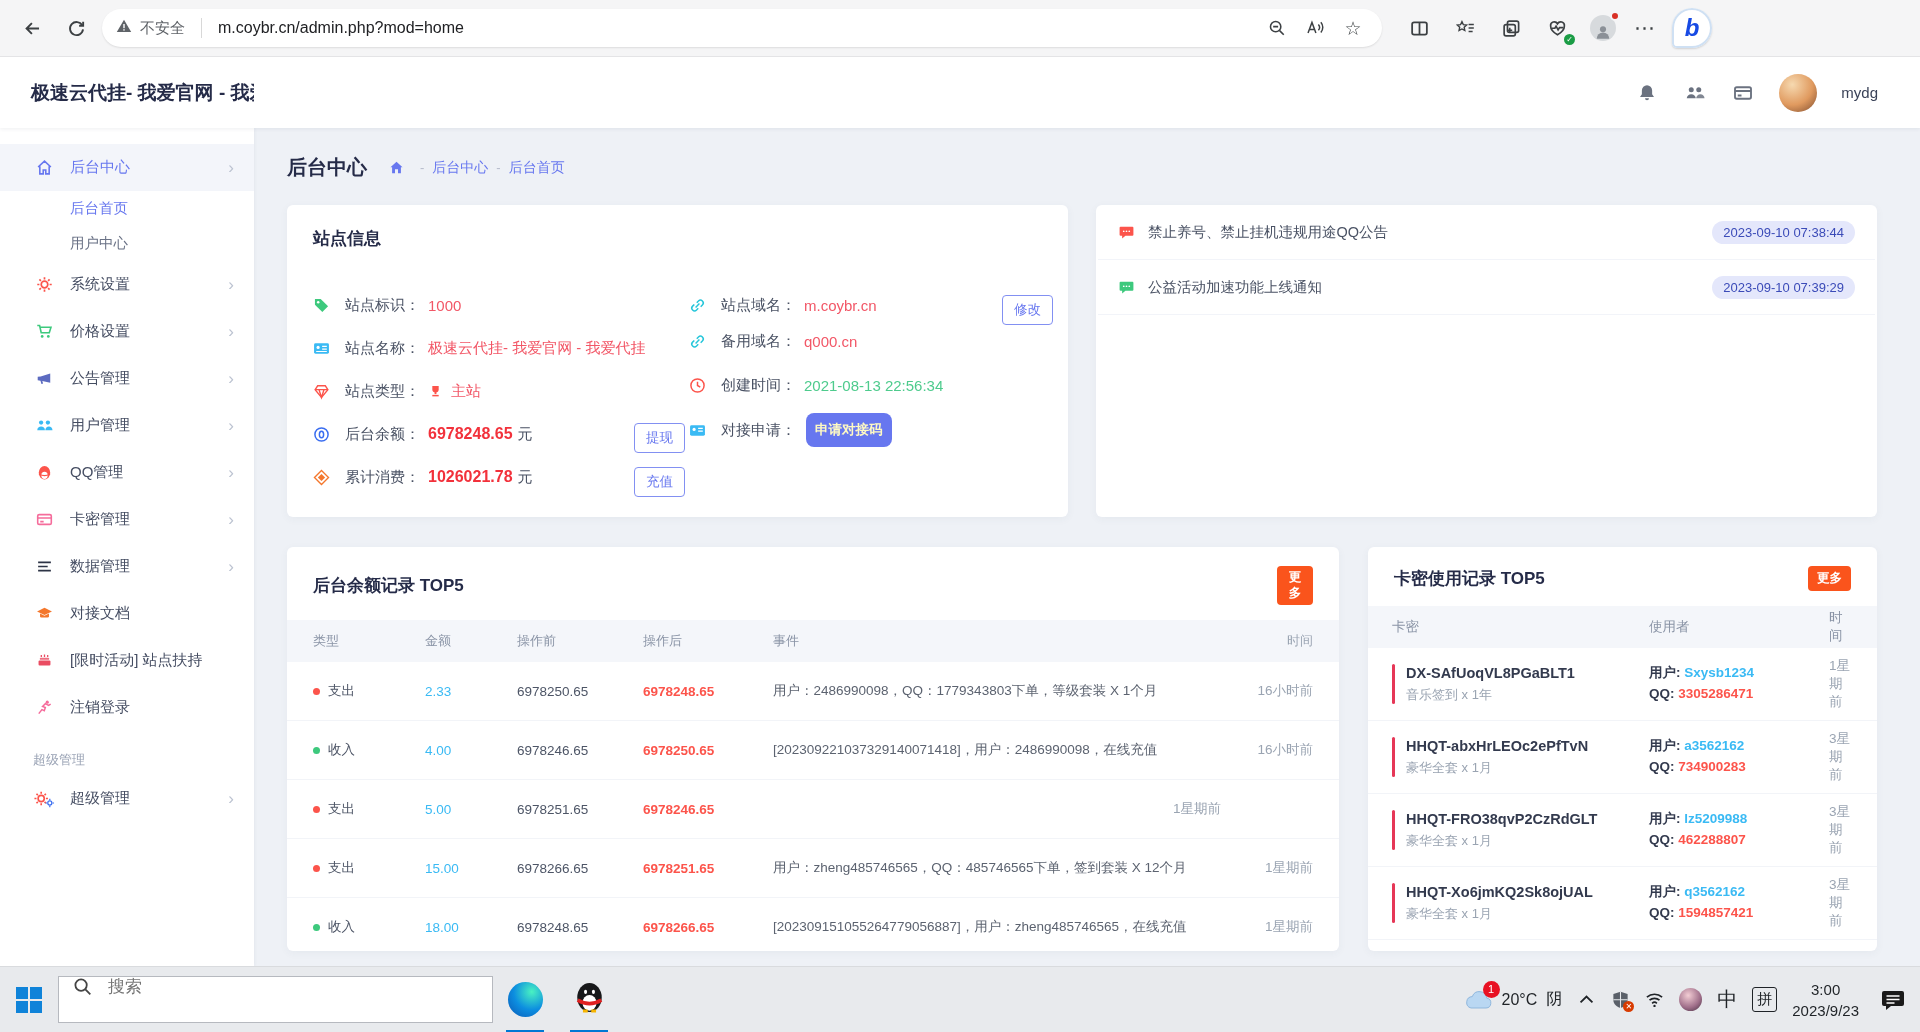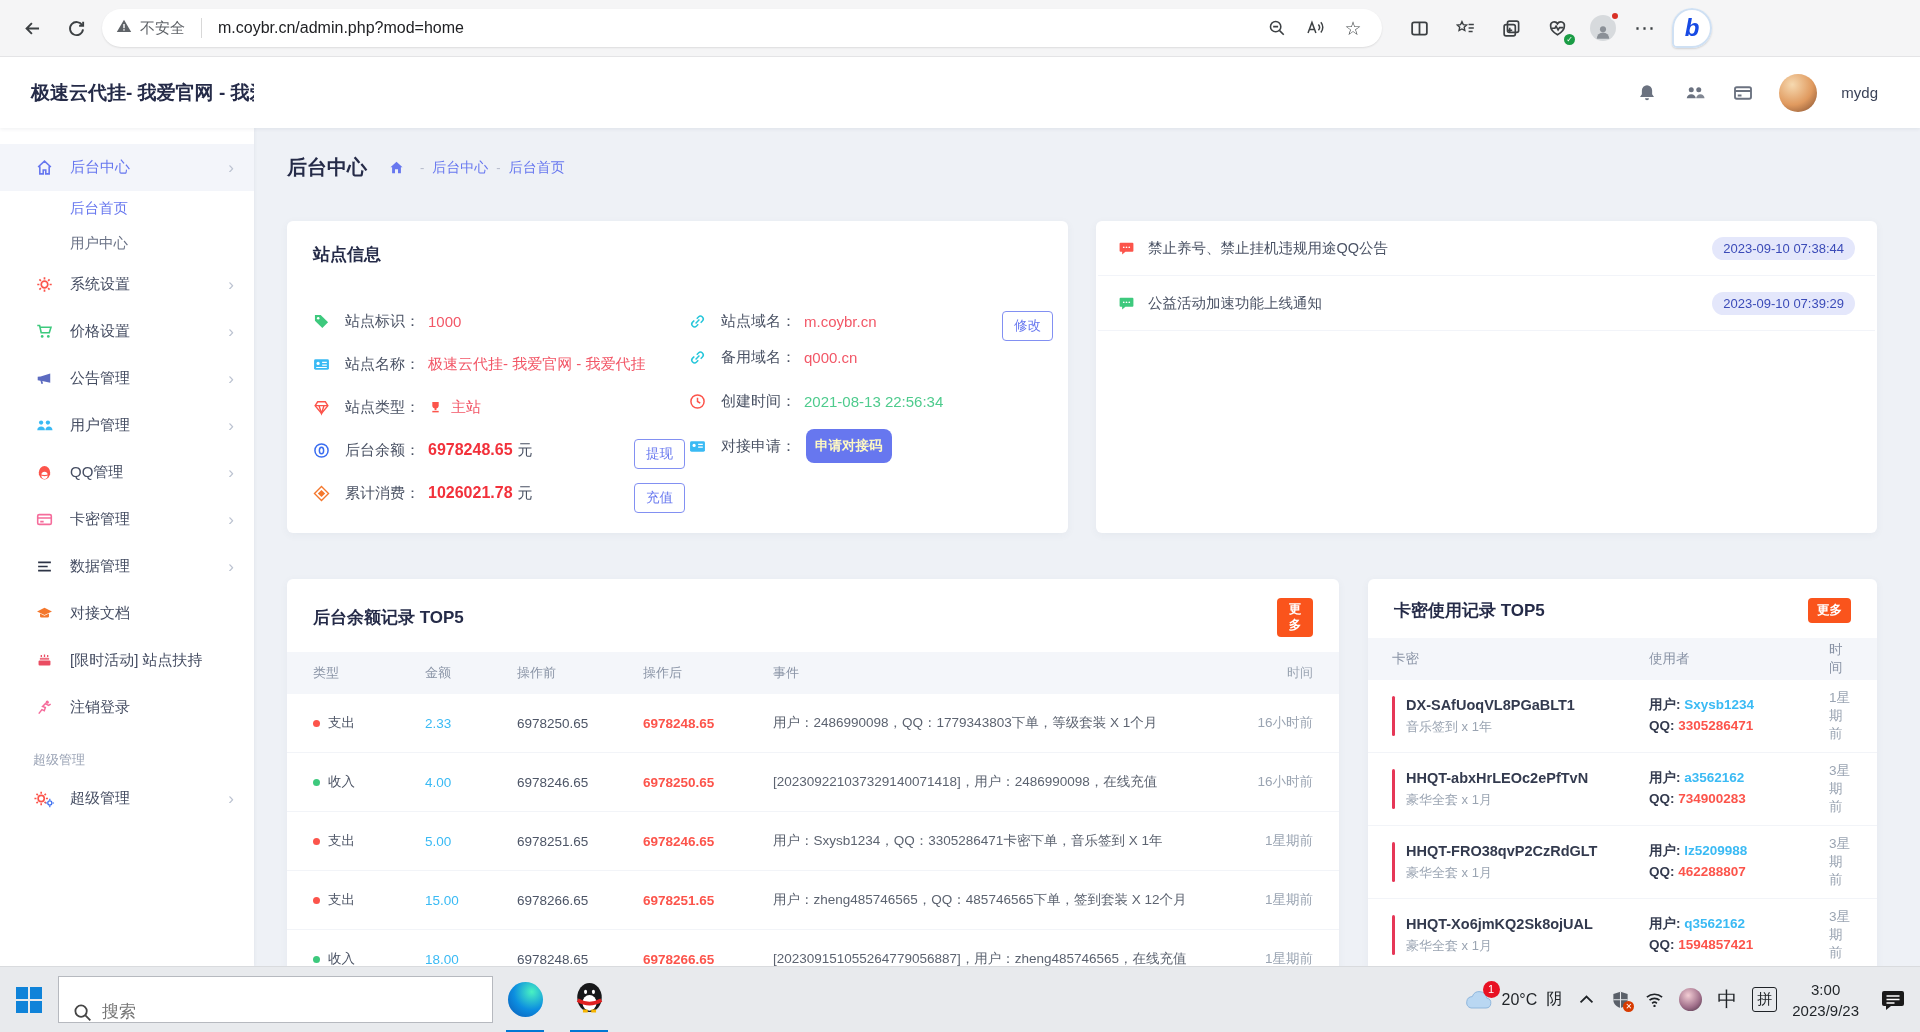--- a/index.html
+++ b/index.html
@@ -58,21 +58,21 @@
 
   
   .main { flex:1; padding:18px 43px 0 33px; overflow:hidden; }
   .breadcrumb { display:flex; align-items:center; margin:8px 0 24px; }
   .bc-title { font-size:20px; font-weight:bold; color:#252b48; margin-right:22px; }
   .bc-home { display:flex; align-items:center; color:#6777ef; margin-right:8px; }
   .bc-home svg { width:15px; height:15px; }
   .bc-sep { color:#b6bccb; font-size:13px; margin:0 8px; }
   .bc-link { color:#6777ef; font-size:14px; cursor:pointer; }
 
-  .card { background:#fff; border-radius:6px; box-shadow:0 2px 8px rgba(60,70,100,.05);margin-top:16px; }
+  .card { background:#fff; border-radius:6px; box-shadow:0 2px 8px rgba(60,70,100,.05); }
   .row1 { display:flex; gap:28px; margin-bottom:30px; }
   .row2 { display:flex; gap:29px; }
 
   
   .site-card { width:781px; height:312px; padding:22px 26px; position:relative; }
   .card-title { font-size:17px; font-weight:bold; color:#252b48; }
   .si-left { position:absolute; left:26px; top:88px; display:flex; flex-direction:column; }
   .si-row { display:flex; align-items:center; font-size:15px; color:#4a5264; height:24px; margin-bottom:19px; }
   .si-ico { width:20px; margin-right:12px; display:flex; align-items:center; }
   .si-ico svg { width:17px; height:17px; }
@@ -127,21 +127,21 @@
   .u-label { color:#333a4e; font-weight:bold; }
   .u-val { color:#3abaf4; font-weight:bold; }
   .q-val { color:#fc544b; font-weight:bold; }
   .u-time { color:#9aa4b2; font-size:13.5px; }
 
   
   .taskbar { height:66px; flex:none; background:#e8eaed; border-top:1px solid #d9dbde; display:flex; align-items:center; }
   .tb-start { width:58px; height:66px; display:flex; align-items:center; justify-content:center; cursor:pointer; }
   .win-logo { display:grid; grid-template-columns:12px 12px; gap:2px; }
   .win-logo i { width:12px; height:12px; background:#0f83d9; }
-  .tb-search { width:435px; height:47px; background:#fff; border:1px solid #b6b9bf; display:flex; align-items:flex-end; gap:10px; padding:0 14px; }
+  .tb-search { width:435px; height:47px; background:#fff; border:1px solid #b6b9bf; display:flex; align-items:flex-start; gap:16px; padding:0 14px; }
   .tb-search svg { width:19px; height:19px; color:#444; flex:none; }
   .tb-search input { border:none; outline:none; background:transparent; font-size:17px; color:#333; width:100%; font-family:inherit; }
   .tb-app { width:64px; height:66px; display:flex; align-items:center; justify-content:center; position:relative; cursor:pointer; }
   .tb-ind { position:absolute; bottom:0; left:13px; right:13px; height:3px; background:#0078d4; }
   .edge-ball { width:35px; height:35px; border-radius:50%; background:radial-gradient(circle at 68% 28%, #49f2c2, #0c8ee0 52%, #0a57b5); }
   .qq-ball svg { width:35px; height:35px; }
   .tray { margin-left:auto; display:flex; align-items:center; gap:15px; padding-right:10px; color:#1f2327; }
   .weather { display:flex; align-items:center; gap:9px; font-size:16px; cursor:pointer; }
   .cloud-wrap { position:relative; display:flex; }
   .cloud-wrap svg { width:30px; height:24px; }
@@ -587,21 +587,20 @@
               <span class="before">6978246.65</span>
               <span class="after">6978250.65</span>
               <span class="event">[202309221037329140071418]，用户：2486990098，在线充值</span>
               <span class="rtime">16小时前</span>
             </div>
             <div class="bal-row">
               <span><i class="type-dot dot-out"></i><span>支出</span></span>
               <span class="amount">5.00</span>
               <span class="before">6978251.65</span>
               <span class="after">6978246.65</span>
-              <span class="event">用户：Sxysb1234，QQ：3305286471卡密下单，音乐签到 X 1年</span>
               <span class="rtime">1星期前</span>
             </div>
             <div class="bal-row">
               <span><i class="type-dot dot-out"></i><span>支出</span></span>
               <span class="amount">15.00</span>
               <span class="before">6978266.65</span>
               <span class="after">6978251.65</span>
               <span class="event">用户：zheng485746565，QQ：485746565下单，签到套装 X 12个月</span>
               <span class="rtime">1星期前</span>
             </div>

